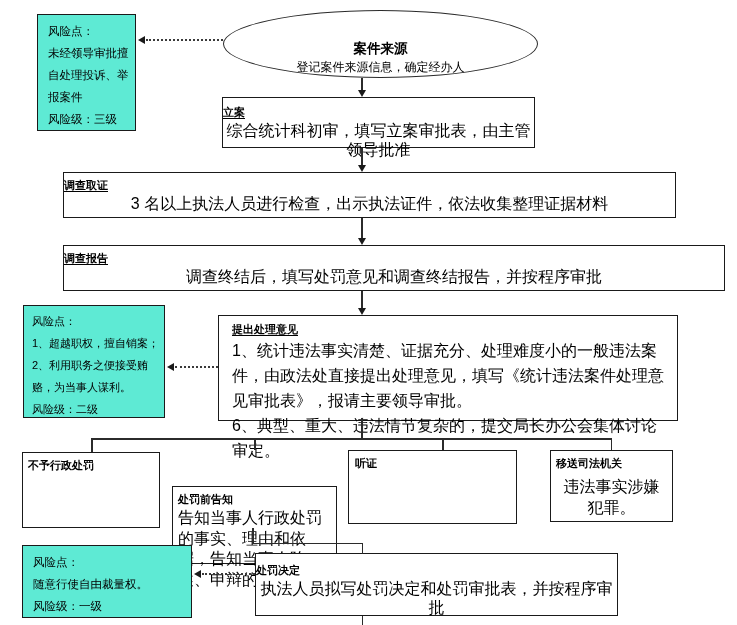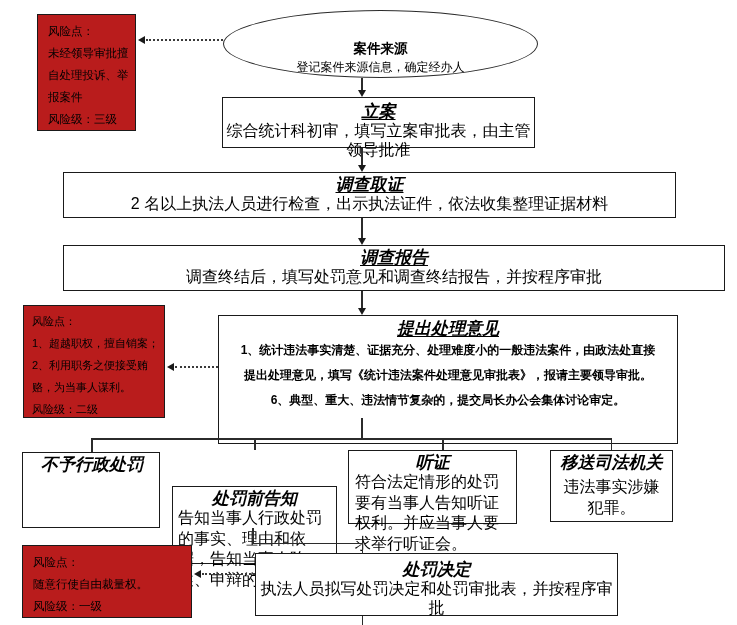--- a/index.html
+++ b/index.html
@@ -1,49 +1,49 @@
 <!DOCTYPE html>
 <html><head>
 <meta charset="utf-8">
 <style>
   * { margin:0; padding:0; box-sizing:border-box; }
   html,body { background:#ffffff; }
   body { font-family:"Liberation Sans", sans-serif; color:#000; }
   #canvas { position:relative; width:737px; height:625px; background:#fff; overflow:hidden; }
 
   .node { position:absolute; border:1.5px solid #1a1a1a; background:#fff; }
-  .node .title { font-weight:bold; text-align:center; font-size:17px; line-height:18px;font-style:italic; }
+  .node .title { font-weight:bold; text-align:left; font-size:11px; line-height:18px; }
   .node .title.u { text-decoration:underline; text-underline-offset:2px; }
   .node .body { font-size:16px; line-height:19px; }
   .body.center { text-align:center; }
 
   .ellipse { position:absolute; border:1.5px solid #2b2b2b; border-radius:50%; background:#fff;
              display:flex; flex-direction:column; justify-content:center; align-items:center; }
 
-  .risk { position:absolute; border:1.5px solid #1a1a1a; background:#b91c1c; }
+  .risk { position:absolute; border:1.5px solid #1a1a1a; background:#5eead4; }
   .risk .ln { font-size:11.5px; line-height:22px; white-space:nowrap; }
 
   .vline { position:absolute; width:1.5px; background:#2b2b2b; }
   .hline { position:absolute; height:1.5px; background:#2b2b2b; }
   .dash  { position:absolute; height:0; border-top:2px dotted #3a3a3a; }
   .arr-down { position:absolute; width:0; height:0;
               border-left:4.5px solid transparent; border-right:4.5px solid transparent;
               border-top:7px solid #1a1a1a; }
   .arr-left { position:absolute; width:0; height:0;
               border-top:4.5px solid transparent; border-bottom:4.5px solid transparent;
               border-right:7px solid #1a1a1a; }
 
   
   #ellipse-source { left:223px; top:10px; width:315px; height:68px; }
   #box-risk-top   { left:37px;  top:14px; width:99px;  height:117px; padding:5px 4px 4px 10px; }
   #box-filing     { left:222px; top:97px;  width:313px; height:51px; padding-top:5px; }
   #box-evidence   { left:63px;  top:172px; width:613px; height:46px; padding-top:3px; }
   #box-report     { left:63px;  top:245px; width:662px; height:46px; padding-top:3px; }
-  #box-opinion    { left:218px; top:315px; width:460px; height:129px; padding:4px 21px; }
-  #box-opinion .body { font-size:12px; line-height:25px; text-align:center;font-weight:bold; }
+  #box-opinion    { left:218px; top:315px; width:460px; height:106px; padding:4px 13px; }
+  #box-opinion .body { font-size:16px; line-height:25px; text-align:left; }
   #box-risk-mid   { left:23px;  top:305px; width:142px; height:113px; padding:4px 2px 4px 8px; }
   #box-risk-mid .ln { font-size:11px; }
   #box-no-penalty { left:22px;  top:452px; width:138px; height:76px; padding:3px 3px 3px 5px; }
   #box-notice     { left:172px; top:450px; width:165px; height:78px; padding:3px 5px;margin-top:36px; }
   #box-hearing    { left:348px; top:450px; width:169px; height:74px; padding:3px 6px; }
   #box-transfer   { left:550px; top:450px; width:123px; height:72px; padding:3px 5px; }
   .rowbox .body { line-height:20.5px; }
   #box-transfer .body { padding-top:5px; text-align:center; }
   #box-risk-bottom{ left:22px;  top:545px; width:170px; height:73px; padding:5px 4px 4px 10px; }
   #box-decision   { left:255px; top:553px; width:363px; height:63px; padding-top:7px; }
@@ -66,21 +66,21 @@
     <div class="ln">风险级：三级</div>
   </div>
 
   <div class="node" id="box-filing">
     <div class="title u">立案</div>
     <div class="body center">综合统计科初审，填写立案审批表，由主管领导批准</div>
   </div>
 
   <div class="node" id="box-evidence">
     <div class="title u">调查取证</div>
-    <div class="body center">2 名以上执法人员进行检查，出示执法证件，依法收集整理证据材料</div>
+    <div class="body center">3 名以上执法人员进行检查，出示执法证件，依法收集整理证据材料</div>
   </div>
 
   <div class="node" id="box-report">
     <div class="title u">调查报告</div>
     <div class="body center">调查终结后，填写处罚意见和调查终结报告，并按程序审批</div>
   </div>
 
   <div class="risk" id="box-risk-mid">
     <div class="ln">风险点：</div>
     <div class="ln">1、超越职权，擅自销案；</div>
@@ -97,21 +97,20 @@
 
   <div class="node rowbox" id="box-no-penalty">
     <div class="title">不予行政处罚</div>
   </div>
   <div class="node rowbox" id="box-notice">
     <div class="title">处罚前告知</div>
     <div class="body">告知当事人行政处罚的事实、理由和依据，告知当事人陈述、申辩的权利。</div>
   </div>
   <div class="node rowbox" id="box-hearing">
     <div class="title">听证</div>
-    <div class="body">符合法定情形的处罚要有当事人告知听证权利。并应当事人要求举行听证会。</div>
   </div>
   <div class="node rowbox" id="box-transfer">
     <div class="title">移送司法机关</div>
     <div class="body">违法事实涉嫌犯罪。</div>
   </div>
 
   <div class="risk" id="box-risk-bottom">
     <div class="ln">风险点：</div>
     <div class="ln">随意行使自由裁量权。</div>
     <div class="ln">风险级：一级</div>

